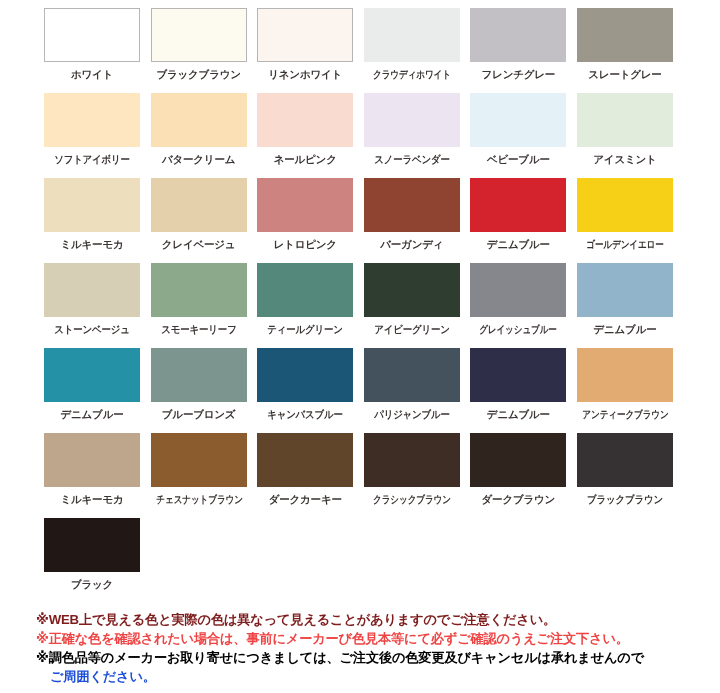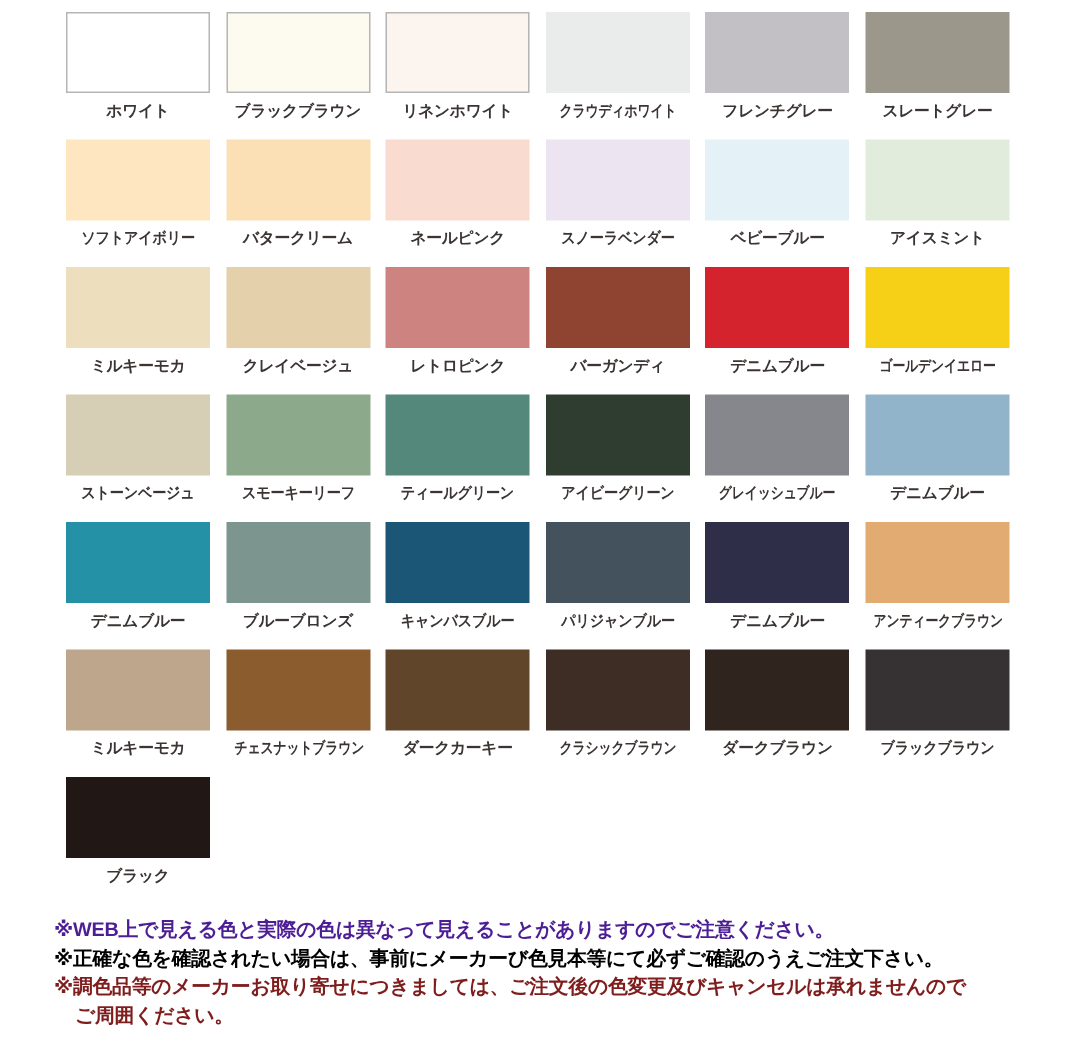--- a/index.html
+++ b/index.html
@@ -241,19 +241,19 @@
         <div class="swatch-chip no-border" style="background: rgb(54, 50, 52);"></div>
         <div class="swatch-label squeeze">ブラックブラウン</div>
       </div>
       <div class="swatch-cell">
         <div class="swatch-chip no-border" style="background: rgb(33, 23, 21);"></div>
         <div class="swatch-label">ブラック</div>
       </div>
     </div>
 
   <div id="notes">
-      <div class="note-line" style="color: #4c1d95;">※WEB上で見える色と実際の色は異なって見えることがありますのでご注意ください。</div>
-      <div class="note-line" style="color: #000000;">※正確な色を確認されたい場合は、事前にメーカーび色見本等にて必ずご確認のうえご注文下さい。</div>
-      <div class="note-line" style="color: #7f1d1d;">※調色品等のメーカーお取り寄せにつきましては、ご注文後の色変更及びキャンセルは承れませんので</div>
-      <div class="note-line indent" style="color: #7f1d1d;">ご周囲ください。</div>
+      <div class="note-line" style="color: #7f1d1d;">※WEB上で見える色と実際の色は異なって見えることがありますのでご注意ください。</div>
+      <div class="note-line" style="color: #ef4444;">※正確な色を確認されたい場合は、事前にメーカーび色見本等にて必ずご確認のうえご注文下さい。</div>
+      <div class="note-line" style="color: #000000;">※調色品等のメーカーお取り寄せにつきましては、ご注文後の色変更及びキャンセルは承れませんので</div>
+      <div class="note-line indent" style="color: #1d4ed8;">ご周囲ください。</div>
     </div>
 
 </div>
 
 </body></html>

